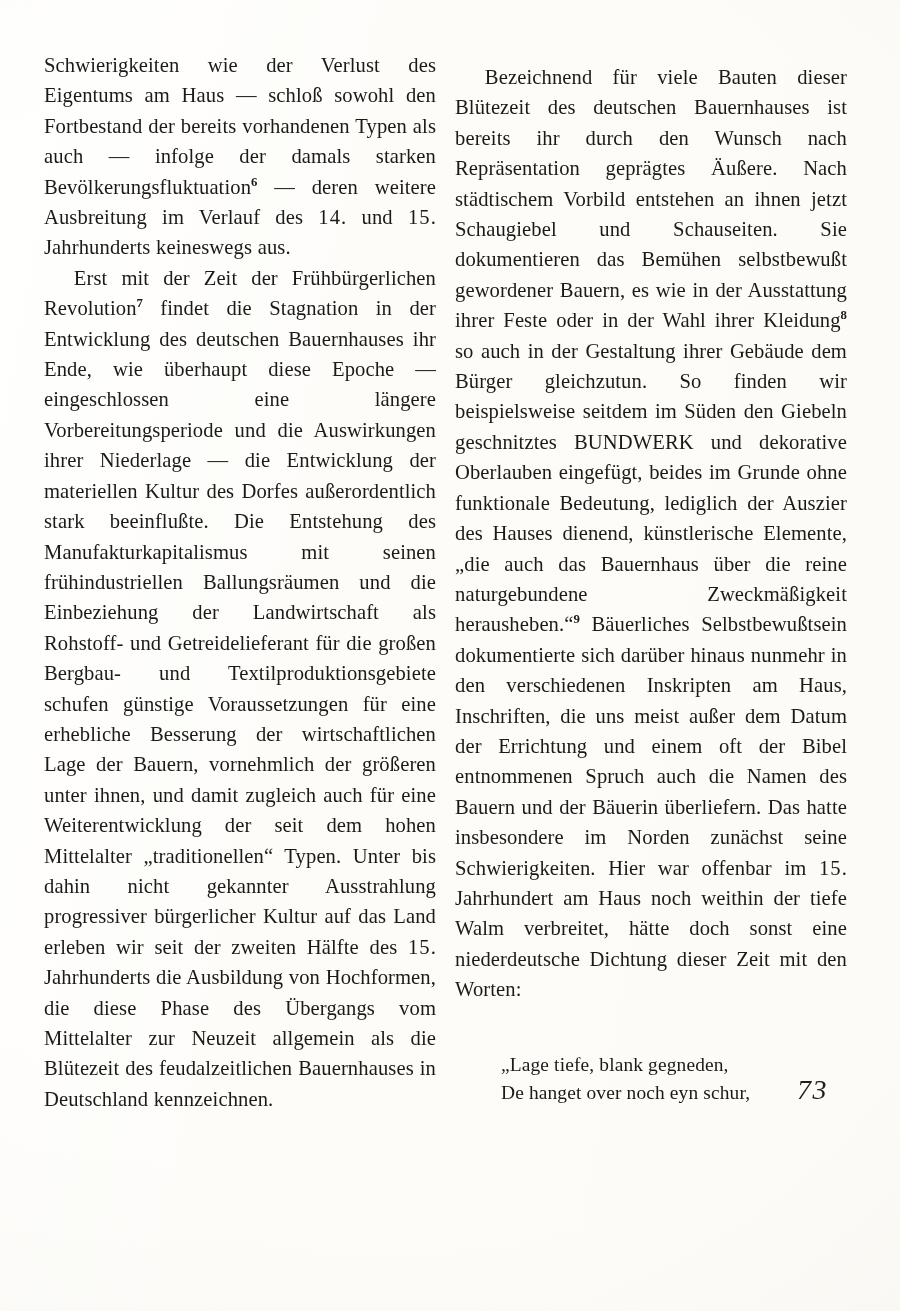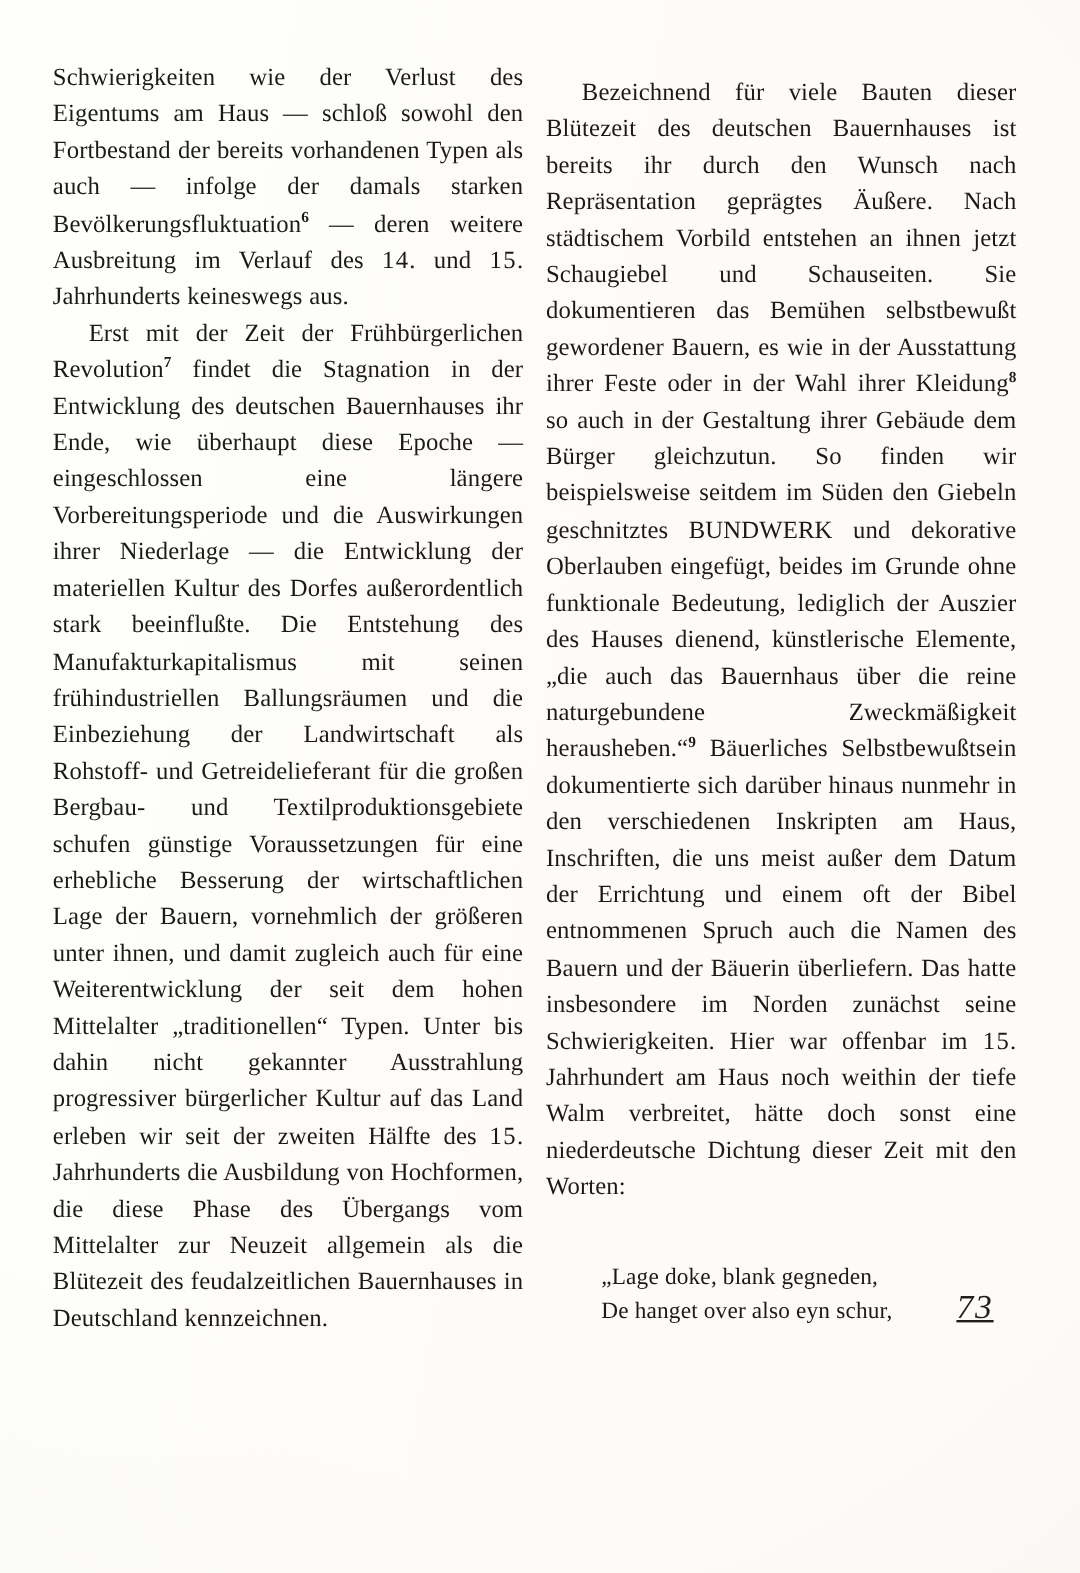--- a/index.html
+++ b/index.html
@@ -82,40 +82,39 @@
     position: absolute;
     left: 0;
     top: 1074px;
     width: 828px;
     text-align: right;
     font-family: "Liberation Serif", "DejaVu Serif", serif;
     font-style: italic;
     font-size: 28px;
     letter-spacing: 1.5px;
     color: #1f1e1c;
-    text-decoration: underline;
   }
 </style>
 </head>
 <body>
 
 <div class="page">
   <div class="paper-grain"></div>
 
   <div class="columns">
 
     <div class="col col-left">
       <p class="para">Schwierigkeiten wie der Verlust des Eigentums am Haus — schloß sowohl den Fortbestand der bereits vorhandenen Typen als auch — infolge der damals starken Bevölkerungsfluktuation<sup>6</sup> — deren weitere Ausbreitung im Verlauf des <span class="osf">14</span>. und <span class="osf">15</span>. Jahrhunderts keineswegs aus.</p>
       <p class="para">Erst mit der Zeit der Frühbürgerlichen Revolution<sup>7</sup> findet die Stagnation in der Entwicklung des deutschen Bauernhauses ihr Ende, wie überhaupt diese Epoche — eingeschlossen eine längere Vorbereitungsperiode und die Auswirkungen ihrer Niederlage — die Entwicklung der materiellen Kultur des Dorfes außerordentlich stark beeinflußte. Die Entstehung des Manufakturkapitalismus mit seinen frühindustriellen Ballungsräumen und die Einbeziehung der Landwirtschaft als Rohstoff- und Getreidelieferant für die großen Bergbau- und Textilproduktionsgebiete schufen günstige Voraussetzungen für eine erhebliche Besserung der wirtschaftlichen Lage der Bauern, vornehmlich der größeren unter ihnen, und damit zugleich auch für eine Weiterentwicklung der seit dem hohen Mittelalter „traditionellen“ Typen. Unter bis dahin nicht gekannter Ausstrahlung progressiver bürgerlicher Kultur auf das Land erleben wir seit der zweiten Hälfte des <span class="osf">15</span>. Jahrhunderts die Ausbildung von Hochformen, die diese Phase des Übergangs vom Mittelalter zur Neuzeit allgemein als die Blütezeit des feudalzeitlichen Bauernhauses in Deutschland kennzeichnen.</p>
     </div>
 
     <div class="col col-right">
       <p class="para first">Bezeichnend für viele Bauten dieser Blütezeit des deutschen Bauernhauses ist bereits ihr durch den Wunsch nach Repräsentation geprägtes Äußere. Nach städtischem Vorbild entstehen an ihnen jetzt Schaugiebel und Schauseiten. Sie dokumentieren das Bemühen selbstbewußt gewordener Bauern, es wie in der Ausstattung ihrer Feste oder in der Wahl ihrer Kleidung<sup>8</sup> so auch in der Gestaltung ihrer Gebäude dem Bürger gleichzutun. So finden wir beispielsweise seitdem im Süden den Giebeln geschnitztes BUNDWERK und dekorative Oberlauben eingefügt, beides im Grunde ohne funktionale Bedeutung, lediglich der Auszier des Hauses dienend, künstlerische Elemente, „die auch das Bauernhaus über die reine naturgebundene Zweckmäßigkeit herausheben.“<sup>9</sup> Bäuerliches Selbstbewußtsein dokumentierte sich darüber hinaus nunmehr in den verschiedenen Inskripten am Haus, Inschriften, die uns meist außer dem Datum der Errichtung und einem oft der Bibel entnommenen Spruch auch die Namen des Bauern und der Bäuerin überliefern. Das hatte insbesondere im Norden zunächst seine Schwierigkeiten. Hier war offenbar im <span class="osf">15</span>. Jahrhundert am Haus noch weithin der tiefe Walm verbreitet, hätte doch sonst eine niederdeutsche Dichtung dieser Zeit mit den Worten:</p>
       <div class="verse">
-          <div>„Lage doke, blank gegneden,</div>
-          <div>De hanget over also eyn schur,</div>
+          <div>„Lage tiefe, blank gegneden,</div>
+          <div>De hanget over noch eyn schur,</div>
         </div>
     </div>
 
   </div>
 
   <div class="folio">73</div>
 </div>
 
 </body></html>

